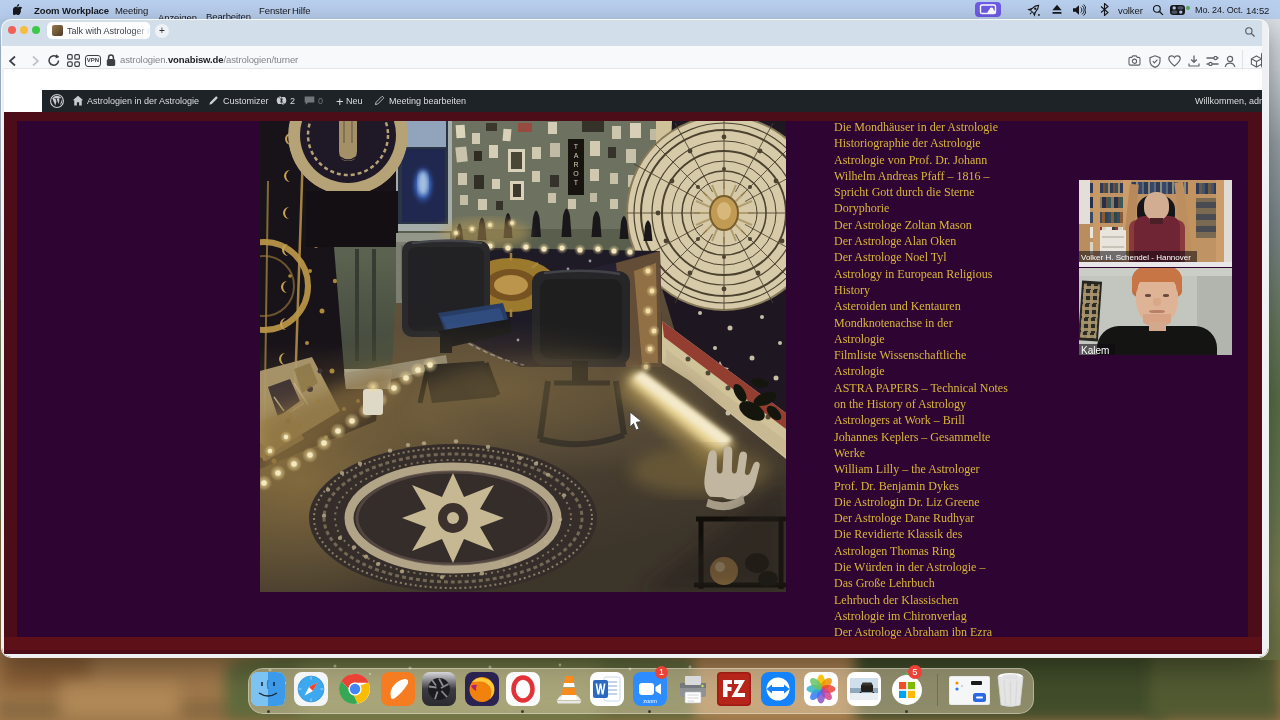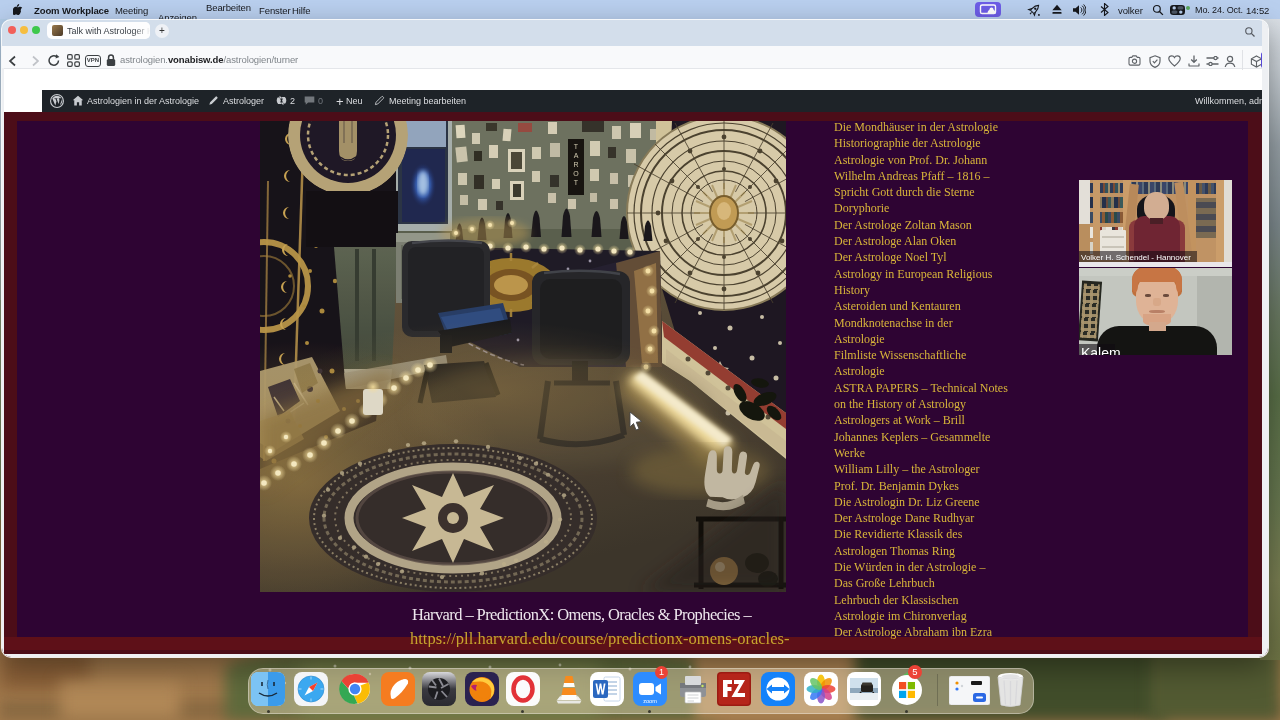--- a/index.html
+++ b/index.html
@@ -47,21 +47,21 @@
   <div class="abs" style="left:1260px; top:0; width:20px; height:660px; background:linear-gradient(180deg,#dfe4ea 0%,#cdd4da 10%,#98a2a8 22%,#7e8a8e 34%,#6a7a62 48%,#5a7048 60%,#677850 75%,#7a7f52 88%,#6e7445 100%);"></div>
 </div>
 
 <div class="abs" id="menubar" style="left:0; top:0; width:1280px; height:19px; background:#b9cfee; font-size:9.5px; color:#16181d; letter-spacing:-0.1px;">
   <svg class="abs" style="left:13px; top:3.5px;" width="11" height="13" viewBox="0 0 16 19">
       <path d="M11.2 0 c.2 1.3-.4 2.6-1.1 3.5-.8 1-2 1.7-3.2 1.6-.2-1.2.4-2.5 1.1-3.3C8.8.9 10.1.2 11.2 0 Z M14.6 13.9 c-.5 1.2-.8 1.7-1.4 2.8-.9 1.5-2.2 3.3-3.9 3.3-1.4 0-1.8-.9-3.7-.9-1.9 0-2.3.9-3.7.9-1.6 0-2.9-1.6-3.8-3.1C-.5 13.5-.8 9.5.9 7.3 2 5.8 3.7 5 5.2 5c1.6 0 2.6 1 3.9 1 1.3 0 2.1-1 3.9-1 1.4 0 2.8.7 3.8 2-3.3 1.8-2.8 6.6-2.2 6.9Z" transform="scale(0.8)" fill="#16181d"></path>
     </svg>
   <div class="abs" style="left:34px; top:4.5px; font-weight:bold; font-size:9.5px;">Zoom Workplace</div>
   <div class="abs" style="left:115px; top:4.5px;">Meeting</div>
   <div class="abs" style="left:158px; top:4.5px;margin-top:7px;">Anzeigen</div>
-  <div class="abs" style="left:206px; top:2px;">Bearbeiten</div>
+  <div class="abs" style="left:206px; top:11px;">Bearbeiten</div>
   <div class="abs" style="left:259px; top:4.5px;">Fenster</div>
   <div class="abs" style="left:292px; top:4.5px;">Hilfe</div>
 
   <div class="abs" style="left:975px; top:2px; width:26px; height:15px; background:#6d5de7; border-radius:4px;">
     <svg width="26" height="15" viewBox="0 0 26 15">
         <rect x="5.5" y="3" width="15" height="8.5" rx="1.6" fill="none" stroke="#fff" stroke-width="1.4"></rect>
         <circle cx="16.5" cy="7.5" r="2" fill="#fff"></circle>
         <path d="M12.5 11.5 a4 4 0 0 1 8 0 Z" fill="#fff"></path>
       </svg>
   </div>
@@ -182,21 +182,21 @@
         <circle cx="10" cy="10" r="9.2" fill="none" stroke="#c8cbcf" stroke-width="1.6"></circle>
         <path d="M3.3 6.6 L7.6 16.4 L9.2 10.7 L7.8 6.8 L6.3 6.7 L6.1 6.1 L10.8 6.1 L10.6 6.7 L9.5 6.9 L12.2 14.3 L13.4 9.4 C13.6 8.2 13.2 7.2 12.6 6.8 L12.5 6.1 L16.3 6.1 C15.1 4 12.7 2.4 10 2.4 C7.2 2.4 4.7 4 3.3 6.6 Z M14 16 L16.8 8.4 C17.2 7.2 17 6.4 16.9 5.9 C18.2 8.3 17.7 11.3 16.4 13.6 Z" fill="#c8cbcf"></path>
       </svg>
     <svg class="abs" style="left:30px; top:5px;" width="12" height="12" viewBox="0 0 16 16">
         <path d="M8 1 L15 7 H13 V14 H9.5 V9.5 H6.5 V14 H3 V7 H1 Z" fill="#c8cbcf"></path>
       </svg>
     <div class="abs" style="left:45px; top:6px;">Astrologien in der Astrologie</div>
     <svg class="abs" style="left:166px; top:5px;" width="11" height="11" viewBox="0 0 16 16">
         <path d="M2 14 L3 10.5 L11 2.5 A1.4 1.4 0 0 1 13 2.5 L13.5 3 A1.4 1.4 0 0 1 13.5 5 L5.5 13 Z" fill="#c8cbcf"></path>
       </svg>
-    <div class="abs" style="left:181px; top:6px;">Astrologer</div>
+    <div class="abs" style="left:181px; top:6px;">Customizer</div>
     <svg class="abs" style="left:234px; top:5px;" width="11" height="11" viewBox="0 0 16 16">
         <path d="M8 1 A7 7 0 0 1 15 8 H12.5 L14.8 11 H9.5 L11.8 8 H9 A4.5 4.5 0 0 0 4.5 4.5 Z M8 15 A7 7 0 0 1 1 8 H3.5 L1.2 5 H6.5 L4.2 8 H7 A4.5 4.5 0 0 0 11.5 11.5 Z" fill="#c8cbcf" transform="rotate(45 8 8)"></path>
       </svg>
     <div class="abs" style="left:248px; top:6px;">2</div>
     <svg class="abs" style="left:262px; top:5px;" width="11" height="11" viewBox="0 0 16 16">
         <path d="M1 2 H15 V11 H6 L2.5 14 V11 H1 Z" fill="#72777c"></path>
       </svg>
     <div class="abs" style="left:276px; top:6px; color:#72777c;">0</div>
     <div class="abs" style="left:294px; top:4px; font-size:13px;">+</div>
     <div class="abs" style="left:304px; top:6px;">Neu</div>
@@ -701,22 +701,20 @@
       <circle cx="460" cy="446" r="5" fill="#eed2a0"></circle>
       <ellipse cx="497" cy="442" rx="12" ry="10" fill="#15170e"></ellipse>
       <ellipse cx="508" cy="458" rx="10" ry="8" fill="#10120c"></ellipse>
 
       <polygon points="526,360 526,471 380,471" fill="#241f1c" opacity="0.55" filter="url(#b8)"></polygon>
       <rect x="0" y="0" width="526" height="471" fill="#6a5230" opacity="0.07"></rect>
 
       <path d="M370 291 l0 15 l3.5 -3.5 l2.5 6.5 l3 -1.2 l-2.7 -6.6 l5.5 -0.6 Z" fill="#fff" stroke="#444" stroke-width="0.9"></path>
     </svg>
 
-    <div class="abs" style="left:410px; top:493px; font-family:'Liberation Serif',serif; font-size:16.5px; color:#eee7ee; white-space:nowrap; letter-spacing:-0.6px;">Harvard – PredictionX: Omens, Oracles &amp; Prophecies –</div>
-    <div class="abs" style="left:408px; top:517px; width:840px; height:18px; overflow:hidden; font-family:'Liberation Serif',serif; font-size:16.5px; color:#c7a52e; white-space:nowrap;">https://pll.harvard.edu/course/predictionx-omens-oracles-</div>
 
     <div class="abs" id="links" style="left:832px; top:7px; width:200px; height:534px; overflow:hidden; font-family:'Liberation Serif',serif; font-size:12px; line-height:16.3px; color:#d9b63a;">
       Die Mondhäuser in der Astrologie<br>
       Historiographie der Astrologie<br>
       Astrologie von Prof. Dr. Johann<br>
       Wilhelm Andreas Pfaff – 1816 –<br>
       Spricht Gott durch die Sterne<br>
       Doryphorie<br>
       Der Astrologe Zoltan Mason<br>
       Der Astrologe Alan Oken<br>
@@ -798,21 +796,21 @@
       <div class="abs" style="left:66px; top:26px; width:6px; height:2.5px; background:#6a4a3c; border-radius:40%;"></div>
       <div class="abs" style="left:84px; top:26px; width:6px; height:2.5px; background:#6a4a3c; border-radius:40%;"></div>
       <div class="abs" style="left:74px; top:30px; width:8px; height:8px; background:#d8a888; border-radius:30%;"></div>
       <div class="abs" style="left:70px; top:42px; width:16px; height:3px; background:#b98066; border-radius:40%;"></div>
       <div class="abs" style="left:64px; top:46px; width:28px; height:12px; background:#d8a384; border-radius:0 0 40% 40%;"></div>
 
       <div class="abs" style="left:18px; top:58px; width:120px; height:29px; background:#141412; border-radius:22px 22px 0 0;"></div>
       <div class="abs" style="left:70px; top:54px; width:17px; height:9px; background:#d4a88c;"></div>
 
       <div class="abs" style="left:0; top:76px; width:36px; height:11px; background:rgba(15,10,16,0.6);"></div>
-      <div class="abs" style="left:2px; top:77px; font-size:14px; color:#fff; font-family:'Liberation Sans',sans-serif;">Kalem</div>
+      <div class="abs" style="left:2px; top:77px; font-size:10px; color:#fff; font-family:'Liberation Sans',sans-serif;">Kalem</div>
     </div>
   </div>
   <div class="abs" style="left:0; top:48px; width:2px; height:589px; background:#eef0f3;"></div>
   <div class="abs" style="left:1260px; top:0; width:6px; height:637px; background:#eef0f3;"></div>
   <div class="abs" style="left:0; top:634px; width:1266px; height:3px; background:#eef0f3;"></div>
 </div>
 
 <div class="abs" id="dock" style="left:248px; top:668px; width:786px; height:46px; background:rgba(232,214,182,0.45); border-radius:15px; border:0.5px solid rgba(255,255,255,0.35);"></div>
 
 <svg class="abs" style="left:251px; top:672px;" width="34" height="34" viewBox="0 0 34 34">

